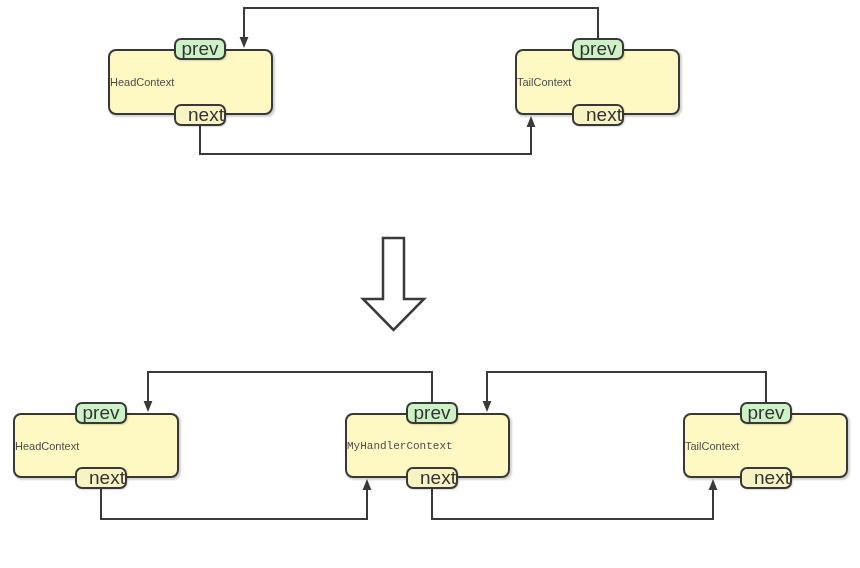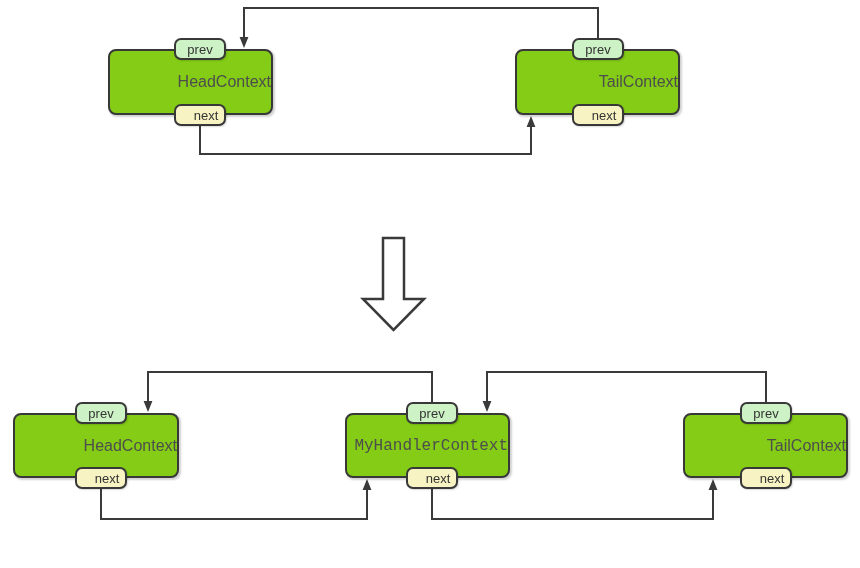--- a/index.html
+++ b/index.html
@@ -6,30 +6,30 @@
   .canvas{
     position:relative;width:860px;height:568px;background:#ffffff;
     font-family:"Liberation Sans","DejaVu Sans",sans-serif;overflow:hidden;
   }
   .wires{position:absolute;left:0;top:0;}
   .edge{stroke:#3a3a3a;stroke-width:2;fill:none;stroke-linejoin:miter;}
   .arrowhead{fill:#3a3a3a;stroke:none;}
   .big-arrow{fill:#ffffff;stroke:#3a3a3a;stroke-width:2.5;stroke-linejoin:miter;}
   .box{
     position:absolute;box-sizing:border-box;
-    border:2px solid #383838;border-radius:8px;background:#84cc16;
-    display:flex;align-items:center;justify-content:flex-end;
-    color:#4d4d4d;font-size:16px;
+    border:2px solid #383838;border-radius:8px;background:#fef9c3;
+    display:flex;align-items:center;justify-content:flex-start;
+    color:#4d4d4d;font-size:11px;
     box-shadow:1.5px 1.5px 2px rgba(0,0,0,0.18);
   }
   .tab{
     position:absolute;box-sizing:border-box;width:52px;height:22px;
     border:2px solid #383838;border-radius:7px;
     display:flex;align-items:center;justify-content:center;
-    font-size:13px;color:#333333;z-index:2;
+    font-size:19px;color:#333333;z-index:2;
     box-shadow:1px 1px 1.5px rgba(0,0,0,0.15);
   }
   .tab.prev{background:#cdf2c5;}
   .tab.next{background:#f8f3c3;padding-left:12px;}
 </style>
 </head>
 <body>
 
 <div class="canvas">
 

